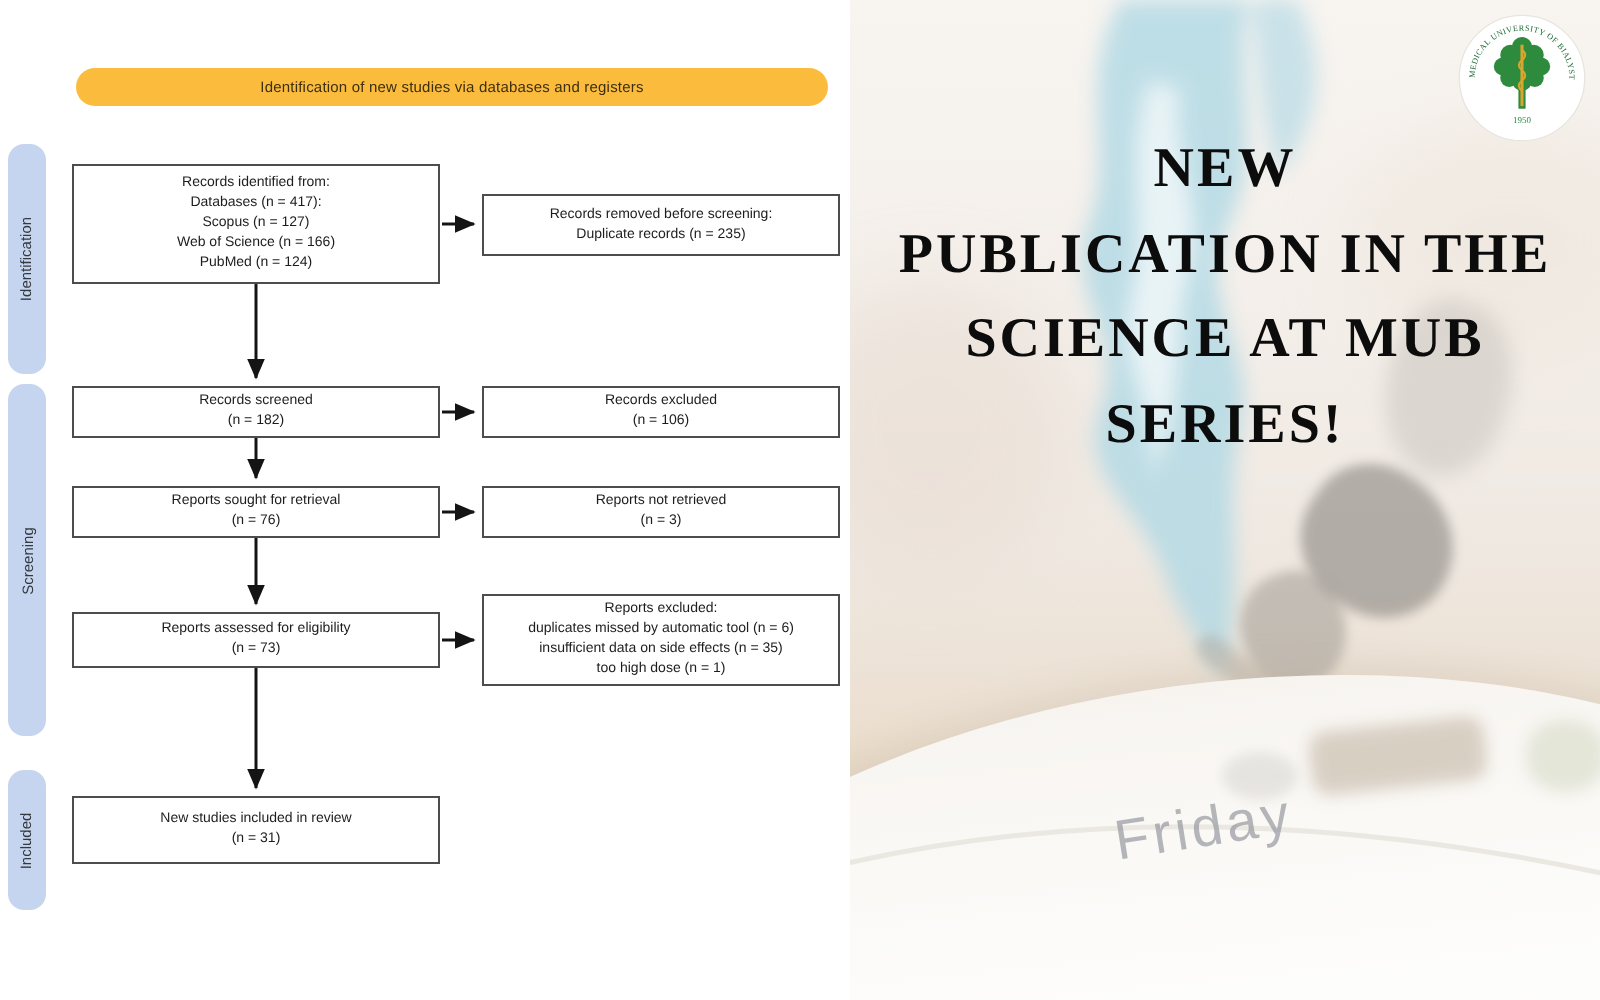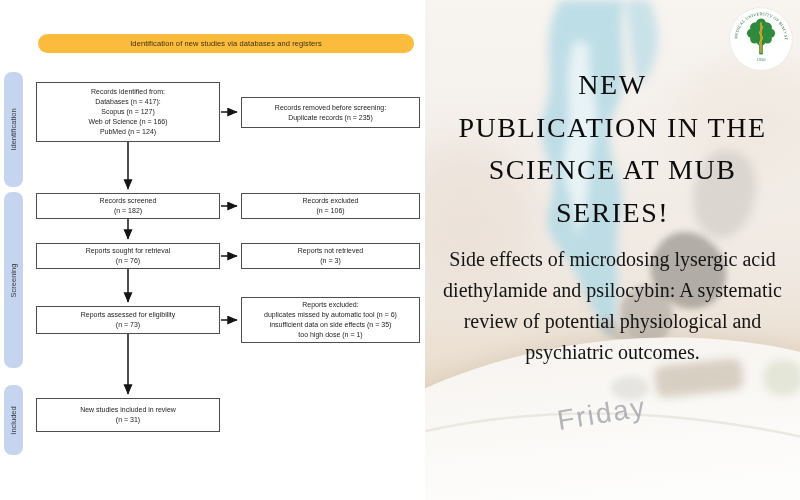--- a/index.html
+++ b/index.html
@@ -58,21 +58,21 @@
   .pillB{left:186px;top:376px;width:38px;height:24px;background:#cfcbc6;border-radius:50%;
          filter:blur(3px);opacity:.65;}
   .pillC{left:338px;top:360px;width:40px;height:36px;background:#c4cbae;border-radius:45%;
          filter:blur(4px);opacity:.6;}
   .friday{position:absolute;left:132px;top:398px;transform:rotate(-9deg);
           font-family:"Liberation Sans",sans-serif;font-size:28px;letter-spacing:2px;
           color:rgba(108,112,122,.72);}
   .veil{position:absolute;left:0;top:0;width:375px;height:500px;background:rgba(255,255,255,.30);}
   .logo{position:absolute;right:7px;top:7px;width:64px;height:64px;}
   .headline{position:absolute;left:0;top:64px;width:375px;margin:0;text-align:center;
-            font-family:"Liberation Serif","DejaVu Serif",serif;font-weight:400;
+            font-family:"Liberation Serif","DejaVu Serif",serif;font-weight:700;
             font-size:28px;line-height:1.52;letter-spacing:1.5px;color:#0c0c0c;white-space:pre-line;}
   .sub{position:absolute;left:12px;top:244px;width:351px;margin:0;text-align:center;
        font-family:"Liberation Serif","DejaVu Serif",serif;font-size:20px;line-height:1.55;
        color:#141414;}
 </style>
 </head>
 <body>
 
 <div class="canvas">
 
@@ -184,15 +184,14 @@
         <path d="M50,28 q5,4 0,8 q-5,4 0,8 q5,4 0,8 q-5,4 0,8" fill="none" stroke="#d8a62e" stroke-width="1.6"></path>
       </g>
       <text x="50" y="85" text-anchor="middle" font-size="7" fill="#2e8b3d" font-family="Liberation Serif, serif">1950</text>
     </svg>
 
     <h1 class="headline">NEW
 PUBLICATION IN THE
 SCIENCE AT MUB
 SERIES!</h1>
 
-    <p class="sub">Side effects of microdosing lysergic acid diethylamide and psilocybin: A systematic review of potential physiological and psychiatric outcomes.</p>
   </div>
 </div>
 
 </body></html>

